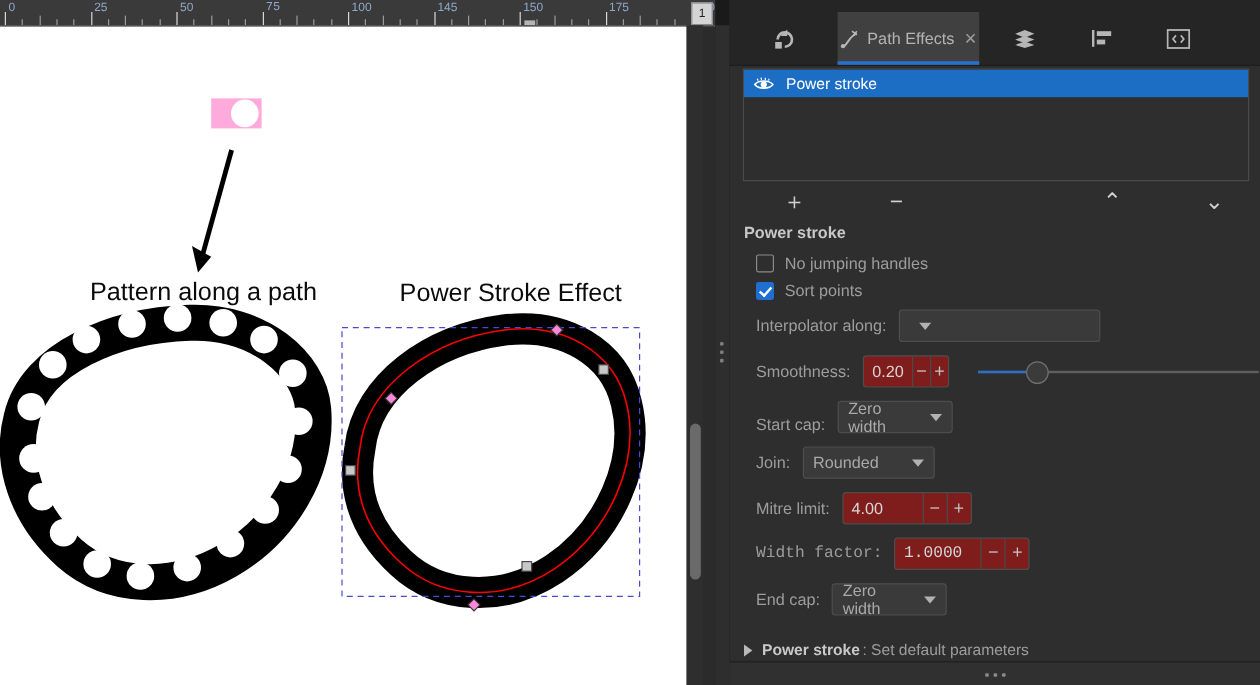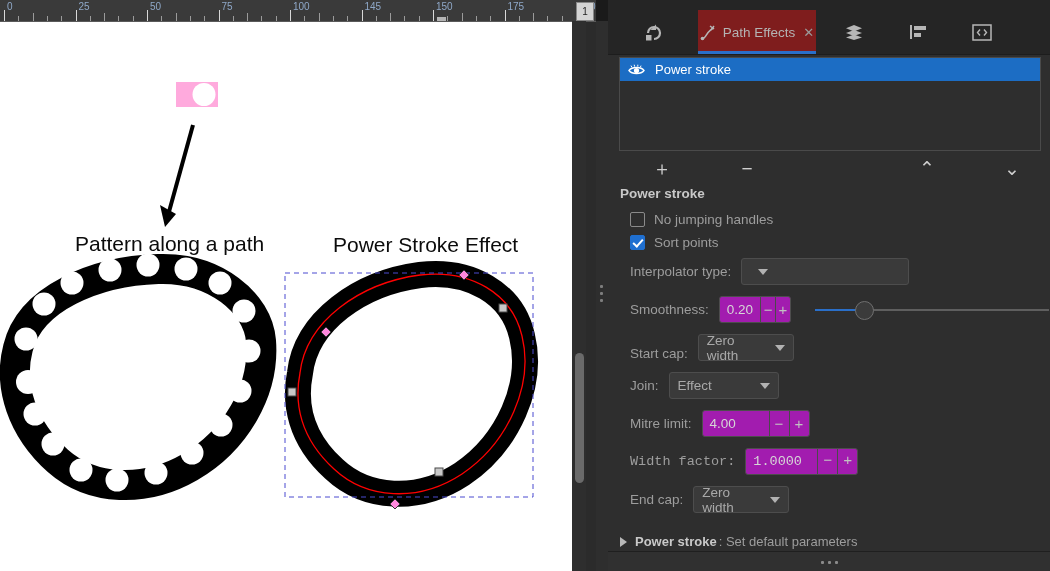--- a/index.html
+++ b/index.html
@@ -29,21 +29,21 @@
   #v-splitter .dots i{display:block;width:3px;height:3px;background:#7d7d7d;margin-bottom:4px;border-radius:1px;}
 
   .canvas-label{position:absolute;color:#0b0b0b;font-size:21px;
         font-family:"Liberation Sans",sans-serif;white-space:nowrap;}
 
   
   #panel{position:absolute;left:608px;top:0;width:442px;height:571px;background:#2e2e2e;}
   #tabstrip{position:relative;height:54px;background:#252525;border-bottom:1px solid #1d1d1d;}
   .tab{position:absolute;top:10px;height:44px;display:flex;align-items:center;
        justify-content:center;gap:6px;color:#9b9b9b;font-size:13.5px;cursor:default;}
-  .tab.active{background:#7f1d1d;color:#b4b4b4;}
+  .tab.active{background:#404040;color:#b4b4b4;}
   .tab.active:after{content:"";position:absolute;left:0;right:0;bottom:0;height:3px;background:#2a6fc9;}
   .tabclose{font-size:13px;color:#9b9b9b;margin-left:2px;}
 
   #lpe-list{position:absolute;left:11px;top:57px;width:420px;height:92px;
         background:#2e2e2e;border:1px solid #4a4a4a;overflow:hidden;}
   .lpe-row{display:flex;align-items:center;height:23px;padding-left:8px;gap:10px;}
   .lpe-row.selected{background:#1c6dc4;color:#fff;}
   .lpe-label{font-size:13px;color:#fff;}
 
   #btnrow{position:absolute;left:11px;top:154px;width:420px;height:28px;}
@@ -60,21 +60,21 @@
   .cbox.checked{background:#1f6fd0;border-color:#1f6fd0;position:relative;}
   .cbox.checked:after{content:"";position:absolute;left:4px;top:1px;width:4px;height:8px;
         border:solid #fff;border-width:0 2px 2px 0;transform:rotate(42deg);}
 
   .combo{height:27px;background:#3a3a3a;border:1px solid #4d4d4d;border-radius:3px;
          display:flex;align-items:center;padding:0 8px;color:#a9a9a9;font-size:13.5px;
          justify-content:space-between;box-sizing:border-box;}
   .caret{width:0;height:0;border-left:5px solid transparent;border-right:5px solid transparent;
          border-top:6px solid #b2b2b2;margin-left:8px;}
 
-  .spin{height:27px;background:#a21caf;border:1px solid #4d4d4d;border-radius:3px;
+  .spin{height:27px;background:#7f1d1d;border:1px solid #4d4d4d;border-radius:3px;
         display:flex;align-items:stretch;box-sizing:border-box;}
   .spin .val{display:flex;align-items:center;padding:0 7px;color:#d6d6d6;font-size:13.5px;flex:1;}
   .spin .mi,.spin .pl{width:19px;display:flex;align-items:center;justify-content:center;
         color:#c2c2c2;font-size:15px;border-left:1px solid #4a4a4a;}
 
   .slider{position:relative;height:20px;display:flex;align-items:center;}
   .sl-track{position:absolute;left:0;right:0;top:9px;height:2px;background:#5f5f5f;}
   .sl-fill{position:absolute;left:0;top:9px;height:2px;background:#2a6fc9;}
   .sl-knob{position:absolute;width:17px;height:17px;border-radius:50%;background:#3b3b3b;
         border:1px solid #6f6f6f;top:1px;}
@@ -176,21 +176,21 @@
           <div class="rtick minor" style="left: 104.1px; height: 8px;"></div>
           <div class="rtick minor" style="left: 118.4px; height: 5px;"></div>
           <div class="rtick minor" style="left: 132.7px; height: 5px;"></div>
           <div class="rtick major" style="left: 147px;"></div>
           <div class="rlabel" style="left: 150px;">50</div>
           <div class="rtick minor" style="left: 161.3px; height: 5px;"></div>
           <div class="rtick minor" style="left: 175.6px; height: 8px;"></div>
           <div class="rtick minor" style="left: 189.9px; height: 5px;"></div>
           <div class="rtick minor" style="left: 204.2px; height: 5px;"></div>
           <div class="rtick major" style="left: 218.5px;"></div>
-          <div class="rlabel" style="left: 221.5px;">75</div>
+          <div class="rlabel" style="left: 221.5px; font-family: Liberation Mono, monospace;">75</div>
           <div class="rtick minor" style="left: 232.8px; height: 5px;"></div>
           <div class="rtick minor" style="left: 247.1px; height: 8px;"></div>
           <div class="rtick minor" style="left: 261.4px; height: 5px;"></div>
           <div class="rtick minor" style="left: 275.7px; height: 5px;"></div>
           <div class="rtick major" style="left: 290px;"></div>
           <div class="rlabel" style="left: 293px;">100</div>
           <div class="rtick minor" style="left: 304.3px; height: 5px;"></div>
           <div class="rtick minor" style="left: 318.6px; height: 8px;"></div>
           <div class="rtick minor" style="left: 332.9px; height: 5px;"></div>
           <div class="rtick minor" style="left: 347.2px; height: 5px;"></div>
@@ -305,21 +305,21 @@
         <span class="cbox"></span>
         <span class="lbl">No jumping handles</span>
       </div>
 
       <div class="row" style="left:22px;top:49px;gap:9px;">
         <span class="cbox checked"></span>
         <span class="lbl">Sort points</span>
       </div>
 
       <div class="row" style="left:22px;top:72px;gap:10px;">
-        <span class="lbl">Interpolator type:</span>
+        <span class="lbl">Interpolator along:</span>
         <span class="combo" style="width:168px;">
           <span class="caret"></span>
         </span>
       </div>
 
       <div class="row" style="left:22px;top:110px;gap:10px;">
         <span class="lbl">Smoothness:</span>
         <span class="spin" style="width:72px;">
           <span class="val">0.20</span>
           <span class="mi">−</span>
@@ -336,21 +336,21 @@
         <span class="lbl">Start cap:</span>
         <span class="combo" style="width:96px;">
           <span>Zero width</span>
           <span class="caret"></span>
         </span>
       </div>
 
       <div class="row" style="left:22px;top:186px;gap:10px;">
         <span class="lbl">Join:</span>
         <span class="combo" style="width:110px;">
-          <span>Effect</span>
+          <span>Rounded</span>
           <span class="caret"></span>
         </span>
       </div>
 
       <div class="row" style="left:22px;top:224px;gap:10px;">
         <span class="lbl">Mitre limit:</span>
         <span class="spin" style="width:108px;">
           <span class="val">4.00</span>
           <span class="mi">−</span>
           <span class="pl">+</span>

